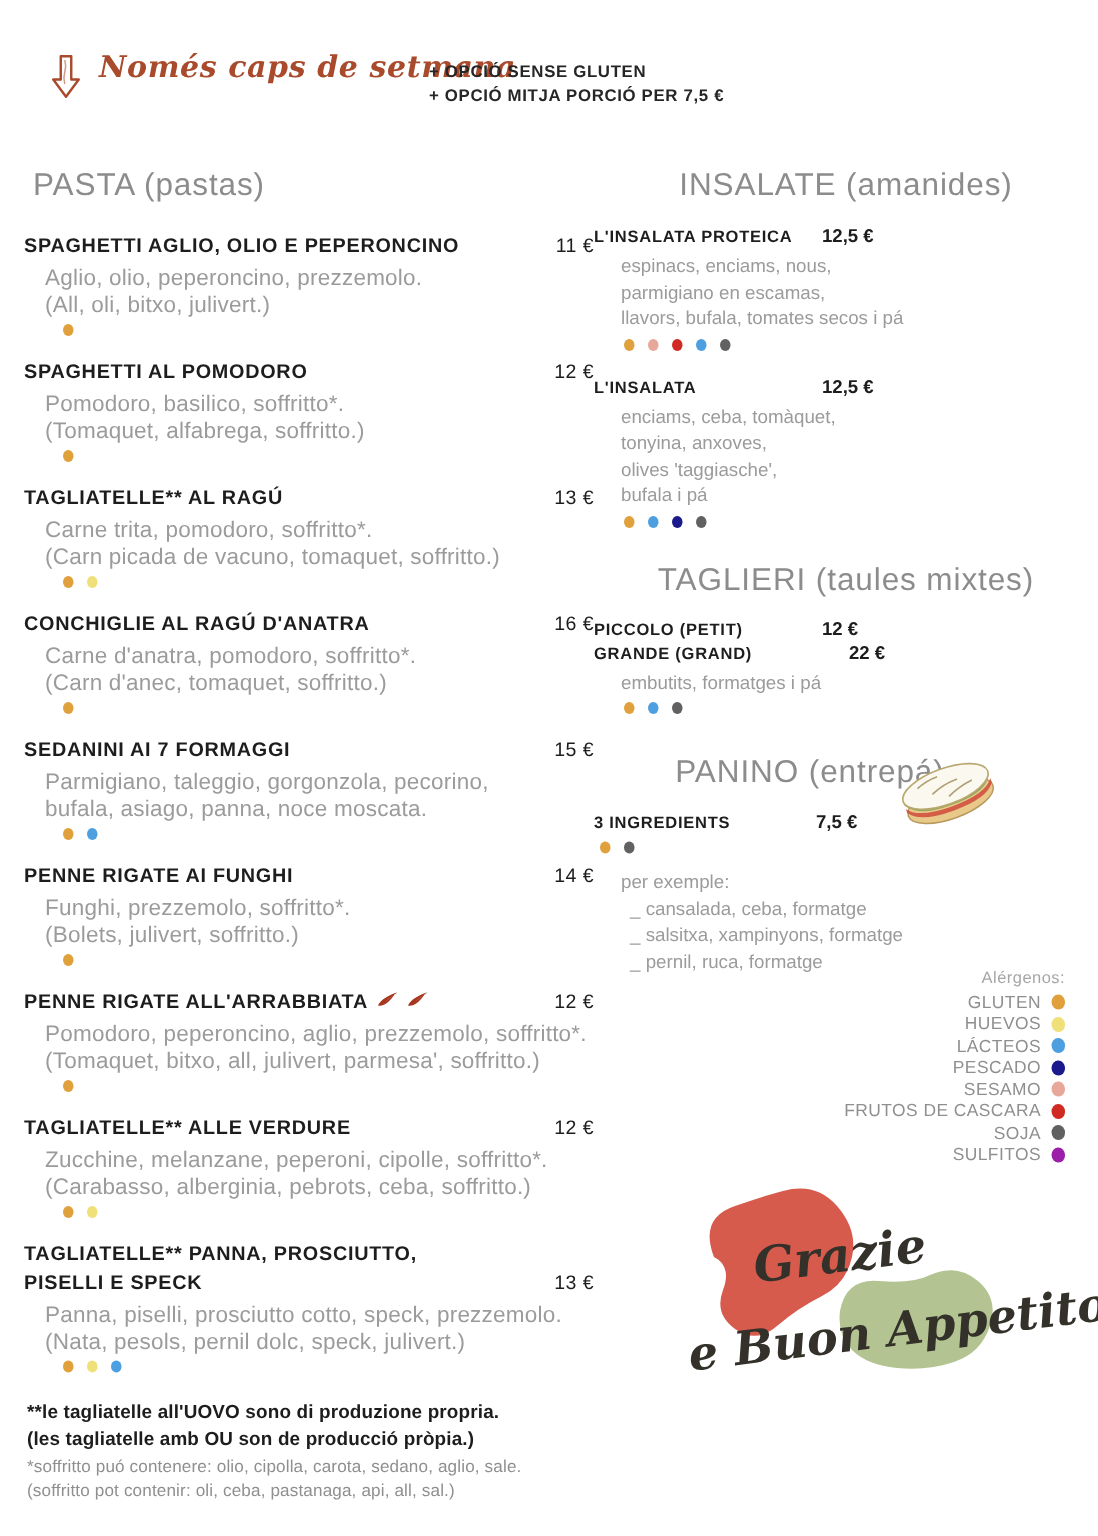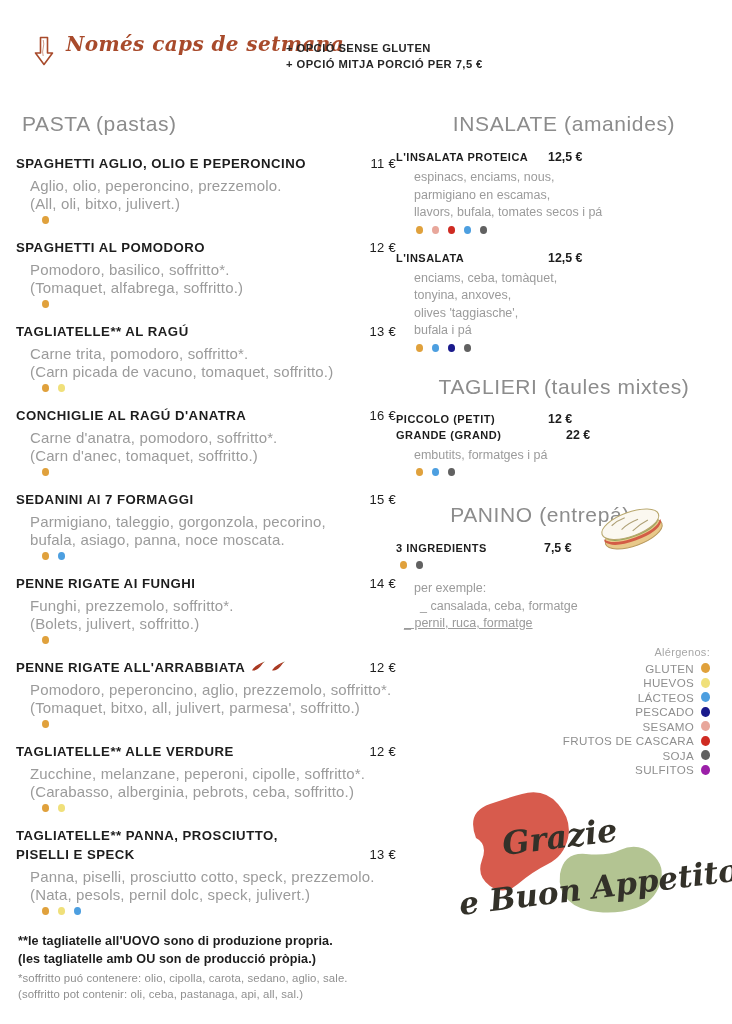--- a/index.html
+++ b/index.html
@@ -364,21 +364,22 @@
       <div class="r-item-head">
         <span class="r-item-name" style="flex-basis:148px;width:148px;">3 INGREDIENTS</span>
         <span class="r-item-price">7,5 €</span>
       </div>
       <div class="r-dots" id="panino-dots" style="margin-left:4px;margin-top:6px;">
           <span class="dot" style="background: rgb(224, 161, 60);"></span>
           <span class="dot" style="background: rgb(97, 97, 97);"></span>
         </div>
       <div class="r-desc" style="margin-top:10px;">per exemple:</div>
       <div class="r-desc" style="margin-top:0;margin-left:24px;">_ cansalada, ceba, formatge</div>
-      <div class="r-desc" style="margin-top:0;margin-left:8px;text-decoration:underline;">_ pernil, ruca, formatge</div>
+      <div class="r-desc" style="margin-top:0;margin-left:24px;">_ salsitxa, xampinyons, formatge</div>
+      <div class="r-desc" style="margin-top:0;margin-left:24px;">_ pernil, ruca, formatge</div>
     </div>
   </div>
 
   <svg class="panini" viewBox="0 0 72 58">
     <g transform="rotate(-20 36 29)">
       <ellipse cx="36" cy="34" rx="30" ry="12" fill="#e8c98a" stroke="#b99a5e" stroke-width="1"></ellipse>
       <path d="M6 32 q6 9 30 9 q24 0 30 -9 v-3 q-6 9 -30 9 q-24 0 -30 -9 z" fill="#cf4a3a" opacity=".85"></path>
       <path d="M8 29 q6 8 28 8 q22 0 28 -8 v-3 q-6 8 -28 8 q-22 0 -28 -8 z" fill="#86a356" opacity=".9"></path>
       <ellipse cx="36" cy="24" rx="30" ry="12" fill="#fbf8f0" stroke="#b9a86e" stroke-width="1.1"></ellipse>
       <g stroke="#9c8b58" stroke-width="1.1" fill="none" opacity=".8">

